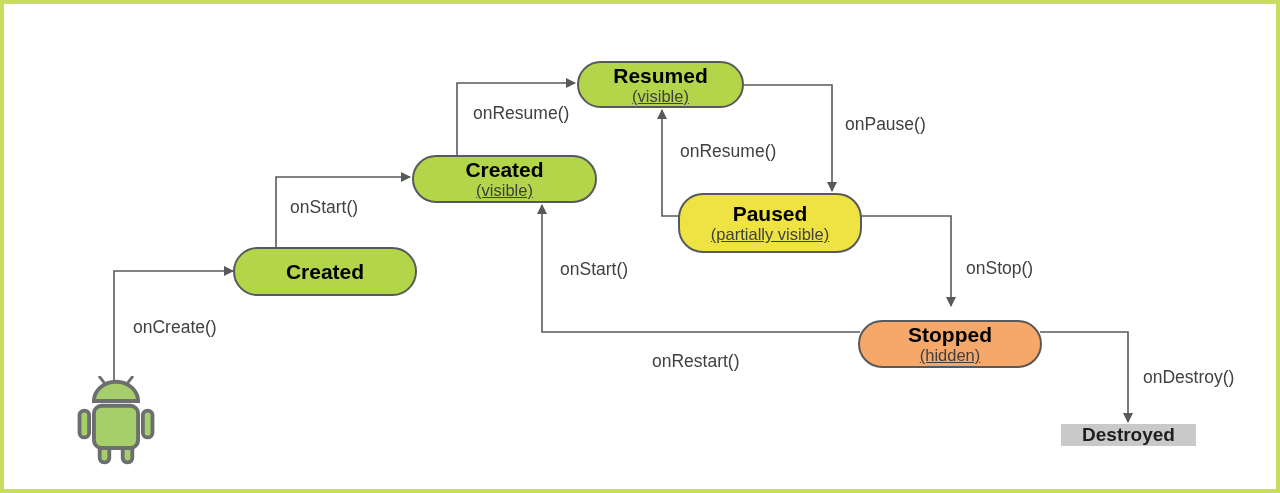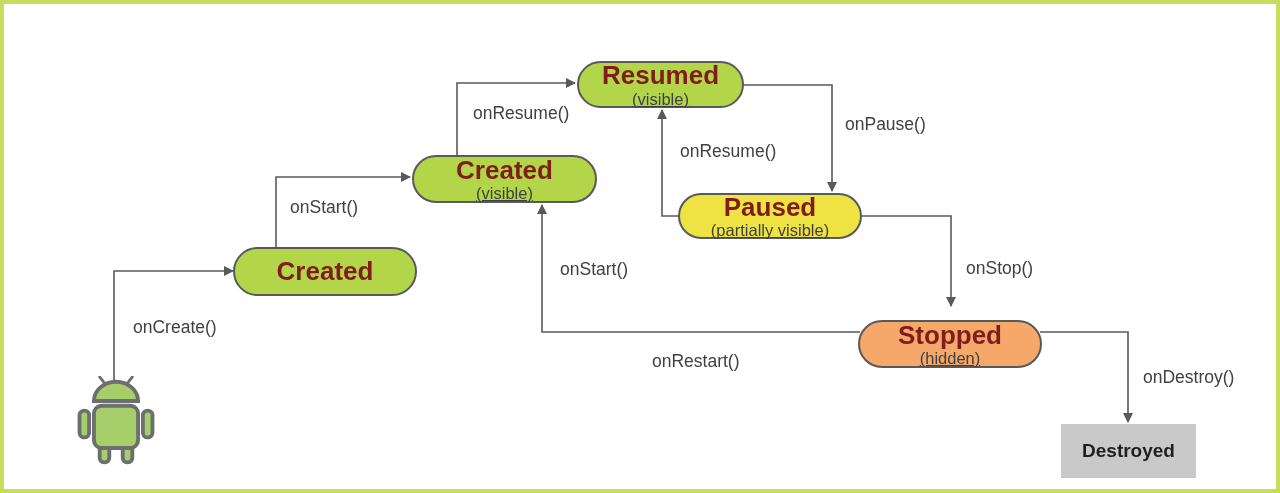--- a/index.html
+++ b/index.html
@@ -18,34 +18,34 @@
 
   .node {
     position:absolute;
     box-sizing:border-box;
     border:2.5px solid var(--line,#58595b);
     border-radius:25px;
     display:flex; flex-direction:column;
     align-items:center; justify-content:center;
     line-height:1.1; text-align:center;
   }
-  .node .t  { font-weight:bold; font-size:26px; color:#7f1d1d;text-align:right; }
+  .node .t  { font-weight:bold; font-size:21px; color:#000000;text-align:right; }
   .node .s  { font-size:16.5px; color:#3e3f41;text-decoration:underline; }
   .green  { background:var(--green,#b3d549); }
   .yellow { background:var(--yellow,#efe344); }
   .orange { background:var(--orange,#f5a86a);margin-top:12px; }
 
   .node-created  { left:229px; top:243px; width:184px; height:49px; }
   .node-started  { left:408px; top:151px; width:185px; height:48px; }
   .node-resumed  { left:573px; top:57px;  width:167px; height:47px; }
-  .node-paused   { left:674px; top:189px; width:184px; height:46px; }
+  .node-paused   { left:674px; top:189px; width:184px; height:60px; }
   .node-stopped  { left:854px; top:304px; width:184px; height:48px; }
 
   .node-destroyed {
-    position:absolute; left:1057px; top:420px; width:135px; height:54px;
+    position:absolute; left:1057px; top:420px; width:135px; height:22px;
     background:var(--gray,#c9c9c9);
     display:flex; align-items:center; justify-content:center;
   }
   .node-destroyed .t { font-weight:bold; font-size:19px; color:#1f1f1f; }
 
   .tlabel {
     position:absolute;
     font-size:17.5px; color:#414042;
     white-space:nowrap;
   }

